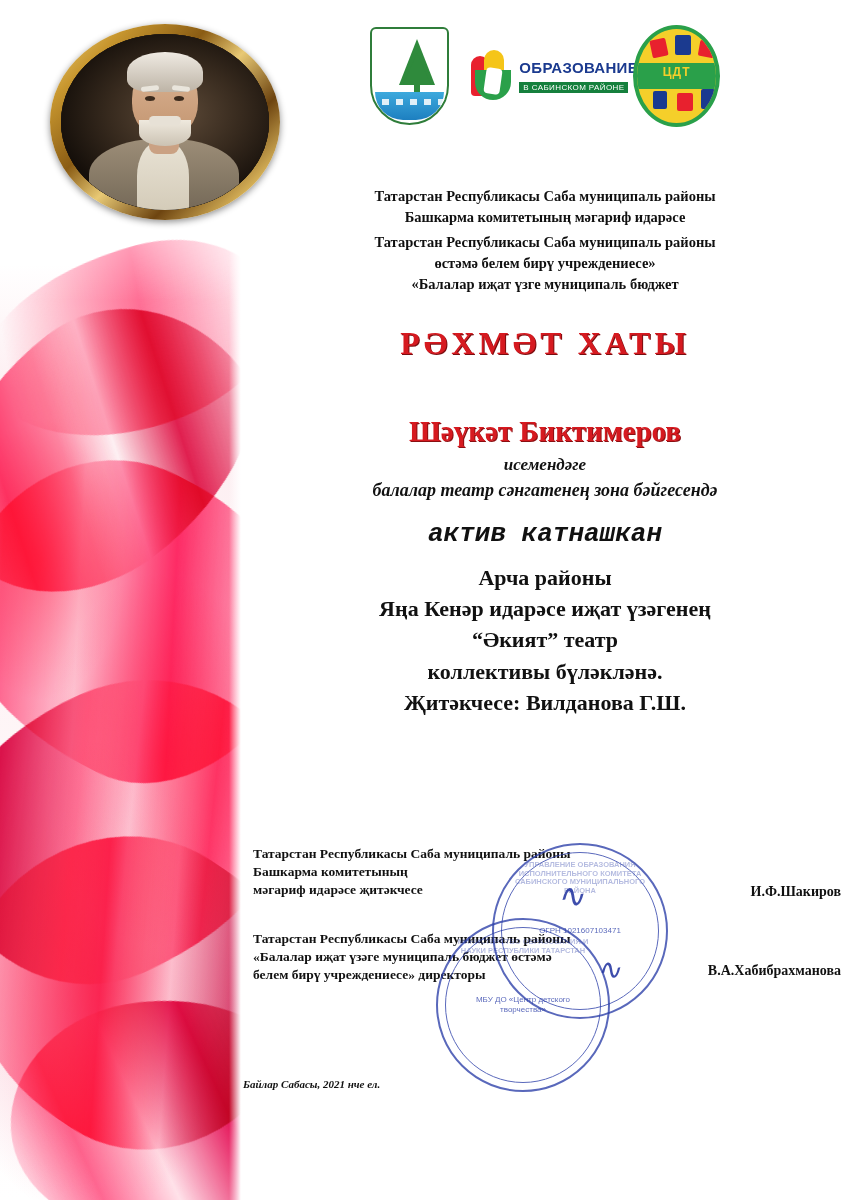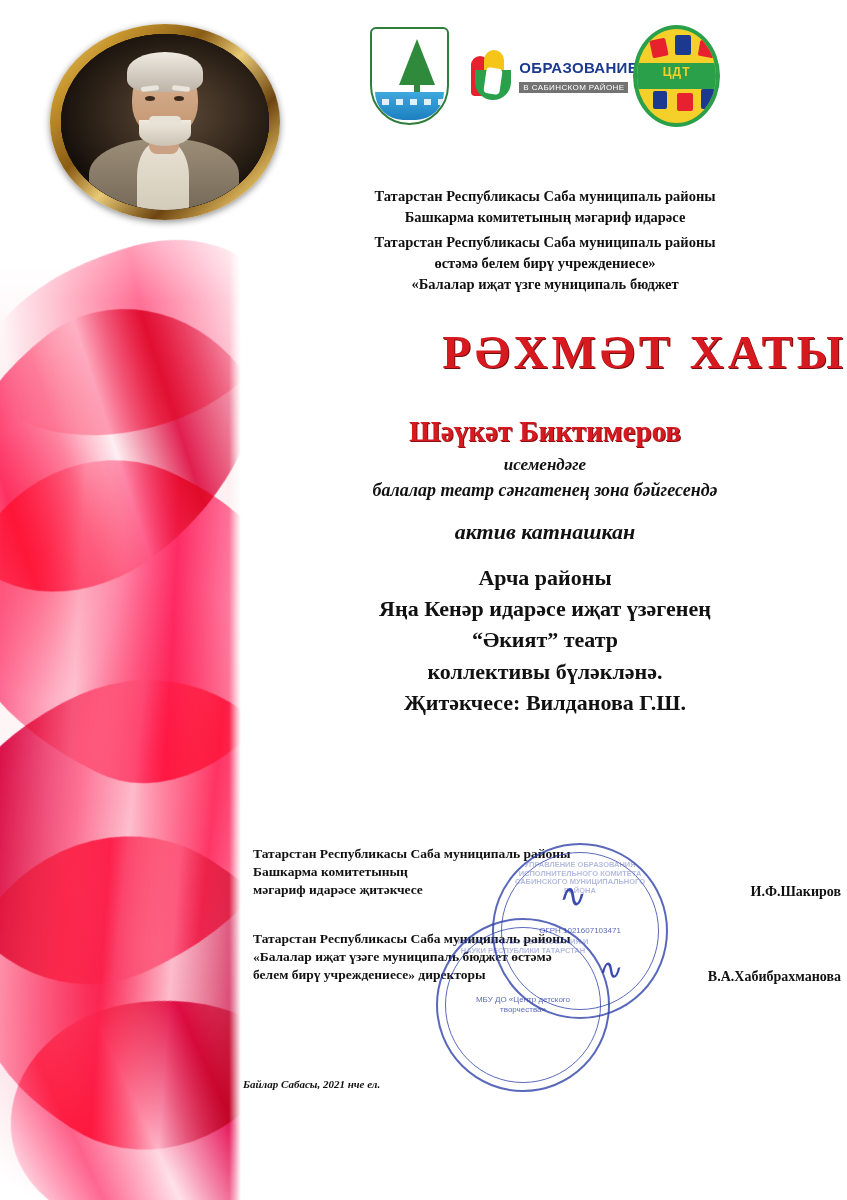--- a/index.html
+++ b/index.html
@@ -217,21 +217,21 @@
   .obr-y { position:absolute; left:13px; top:0; width: 20px; height: 40px; background:#f5c518; border-radius: 10px; }
   .obr-g { position:absolute; left:4px; top:20px; width: 36px; height: 30px; background:#2aa04a; border-radius: 0 0 18px 18px; }
   .obr-w { position:absolute; left:14px; top:18px; width: 16px; height: 26px; background:#ffffff; border-radius: 4px; transform: rotate(8deg); }
   .obr-text { margin-left: 4px; }
   .obr-t1 {
     font-family: "Liberation Sans", sans-serif;
     font-weight: bold; font-size: 15px; color: #1b3a8f; letter-spacing: .3px;
   }
   .obr-t2 {
     font-family: "Liberation Sans", sans-serif;
-    font-size: 8px; color: #ffffff; background: #737373;
+    font-size: 8px; color: #ffffff; background: #15803d;
     padding: 1px 4px; margin-top: 2px; display:inline-block; letter-spacing: .4px;
   }
 
   .logo-cdt {
     width: 94px; height: 94px; border-radius: 50%;
     background: #f5cf2a;
     border: 4px solid #2aa04a;
     position: relative; overflow: hidden;
   }
   .cdt-band {
@@ -265,24 +265,24 @@
     font-weight: bold;
     font-size: 14.5px;
     color: #101010;
     line-height: 1.45;
   }
   .hdr1 { position: absolute; left: 0; top: 186px; width: 604px; }
   .hdr2 { position: absolute; left: 0; top: 232px; width: 604px; }
 
   .title {
     position: absolute; left: 0; top: 325px; width: 604px;
-    text-align: right;
+    text-align: center;
     font-family: "Liberation Serif", serif;
     font-weight: bold;
-    font-size: 47px;
+    font-size: 32px;
     letter-spacing: 4px;
     color: #d61a20;
     text-shadow: 1px 1px 0 #7a0d10;
   }
   .honoree {
     position: absolute; left: 0; top: 415px; width: 604px;
     text-align: center;
     font-weight: bold;
     font-size: 29px;
     color: #d61a20;
@@ -291,21 +291,21 @@
   .sub1 {
     position: absolute; left: 0; top: 455px; width: 604px;
     text-align: center; font-style: italic; font-weight: bold; font-size: 17px; color:#111;
   }
   .sub2 {
     position: absolute; left: 0; top: 480px; width: 604px;
     text-align: center; font-style: italic; font-weight: bold; font-size: 18px; color:#111;
   }
   .active {
     position: absolute; left: 0; top: 519px; width: 604px;
-    text-align: center; font-style: italic; font-weight: bold; font-size: 22px; color:#111;
+    text-align: center; font-style: italic; font-weight: bold; font-size: 26px; color:#111;font-family:Liberation Mono, monospace;
   }
   .award-block {
     position: absolute; left: 0; top: 562px; width: 604px;
     text-align: center; font-weight: bold; font-size: 22px; color:#111; line-height: 1.42;
   }
 
   
   .sig {
     position: absolute;
     left: 10px;
@@ -315,21 +315,21 @@
     color: #111;
     line-height: 1.35;
   }
   .sig-a { top: 845px; }
   .sig-b { top: 930px; }
   .sig-row { position: relative; }
   .sig-name {
     position: absolute; right: 6px; font-weight: bold; font-size: 14px;
   }
   .sig-a .sig-name { top: 38px; }
-  .sig-b .sig-name { top: 38px; }
+  .sig-b .sig-name { top: 32px; }
 
   .city {
     position: absolute; left: 0; top: 1078px; width: 604px;
     text-align: left; font-style: italic; font-weight: bold; font-size: 11px; color:#111;
   }
 
   
   .stamp {
     position: absolute;
     border-radius: 50%;

